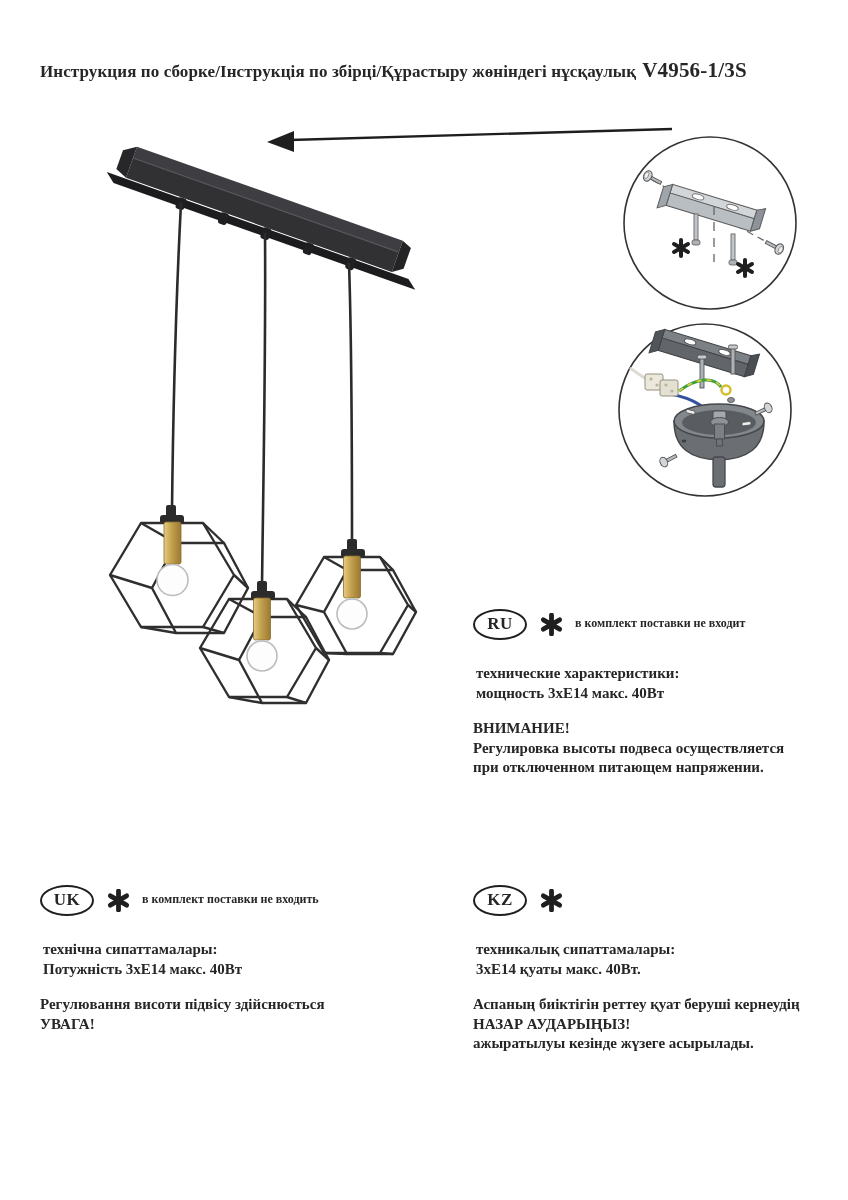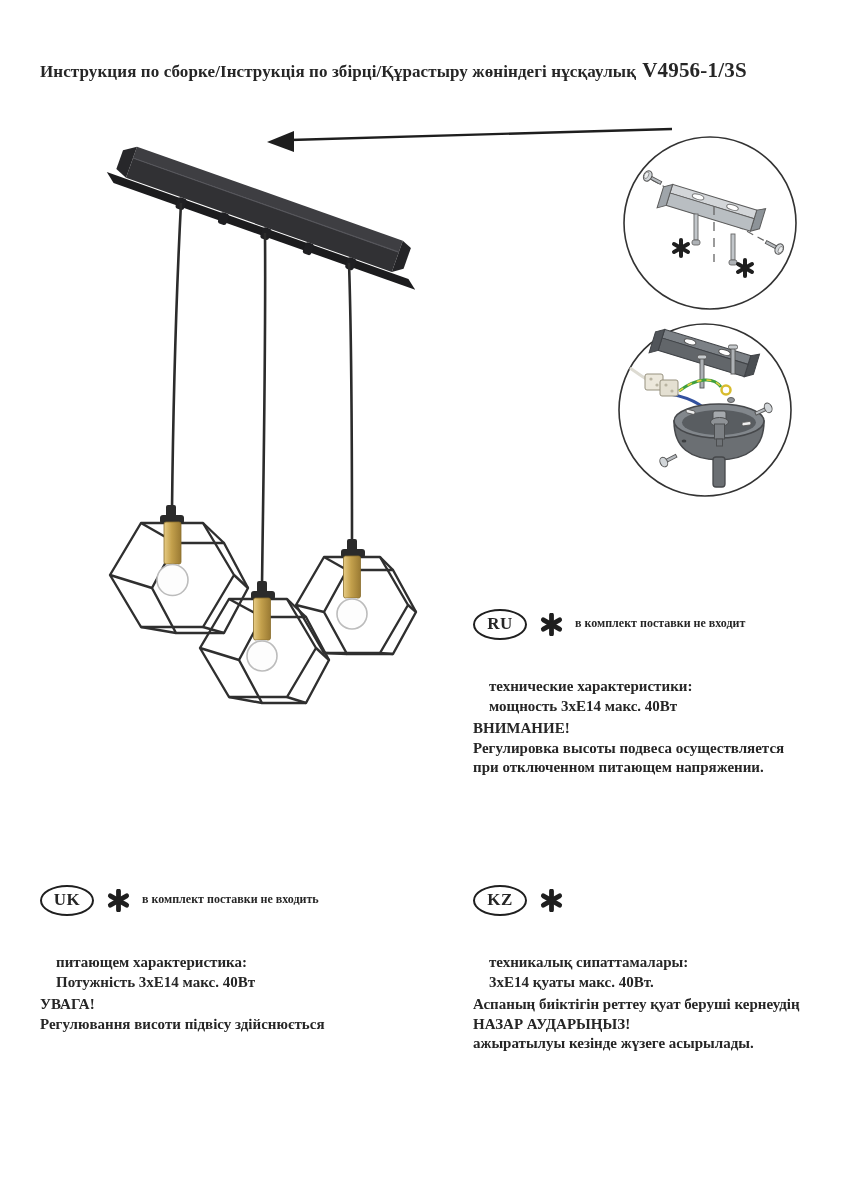--- a/index.html
+++ b/index.html
@@ -8,21 +8,21 @@
   .title-row{position:absolute;left:40px;top:58px;white-space:nowrap;font-weight:bold;}
   .title-text{font-size:17px;letter-spacing:.1px;}
   .model{font-size:21px;margin-left:6px;letter-spacing:.2px;}
   .art{position:absolute;left:0;top:0;pointer-events:none;}
   .lang-block{position:absolute;width:370px;font-weight:bold;font-size:15px;line-height:19.5px;}
   .lang-head{position:absolute;left:0;top:0;height:28px;display:flex;align-items:center;}
   .badge{display:inline-flex;align-items:center;justify-content:center;width:50px;height:27px;
          border:2.5px solid #1f1f1f;border-radius:50%;font-size:17px;font-weight:bold;letter-spacing:.5px;}
   .ast{margin:0 12px 0 13px;flex:0 0 auto;}
   .note{font-size:12px;white-space:nowrap;}
-  .spec{position:absolute;left:0;top:51px;margin:16px;white-space:nowrap;}
+  .spec{position:absolute;left:0;top:51px;margin:3px;white-space:nowrap;}
   .warn{position:absolute;left:0;top:109px;margin:0;white-space:nowrap;}
   .line{display:block;}
 </style>
 </head>
 <body>
 
 <div class="page">
 
   <div class="title-row">
     <span class="title-text">Инструкция по сборке/Інструкція по збірці/Құрастыру жөніндегі нұсқаулық</span><span class="model">V4956-1/3S</span>
@@ -247,26 +247,26 @@
       <svg class="ast" width="23" height="23" viewBox="-11 -11 22 22">
         <g stroke="#1f1f1f" stroke-width="4.6" stroke-linecap="round">
           <line x1="0" y1="-9" x2="0" y2="9"></line>
             <line x1="-7.8" y1="-4.5" x2="7.8" y2="4.5"></line>
             <line x1="-7.8" y1="4.5" x2="7.8" y2="-4.5"></line>
         </g>
       </svg>
       <span class="note">в комплект поставки не входить</span>
     </div>
     <p class="spec">
-      <span class="line">питающем характеристика:</span>
+      <span class="line">технічна сипаттамалары:</span>
       <span class="line">Потужність 3хЕ14 макс. 40Вт</span>
     </p>
     <p class="warn">
+      <span class="line">Регулювання висоти підвісу здійснюється</span>
       <span class="line">УВАГА!</span>
-      <span class="line">Регулювання висоти підвісу здійснюється</span>
     </p>
   </div>
 
   <div class="lang-block" style="left:473px;top:886px;">
     <div class="lang-head">
       <span class="badge">KZ</span>
       <svg class="ast" width="23" height="23" viewBox="-11 -11 22 22">
         <g stroke="#1f1f1f" stroke-width="4.6" stroke-linecap="round">
           <line x1="0" y1="-9" x2="0" y2="9"></line>
             <line x1="-7.8" y1="-4.5" x2="7.8" y2="4.5"></line>

